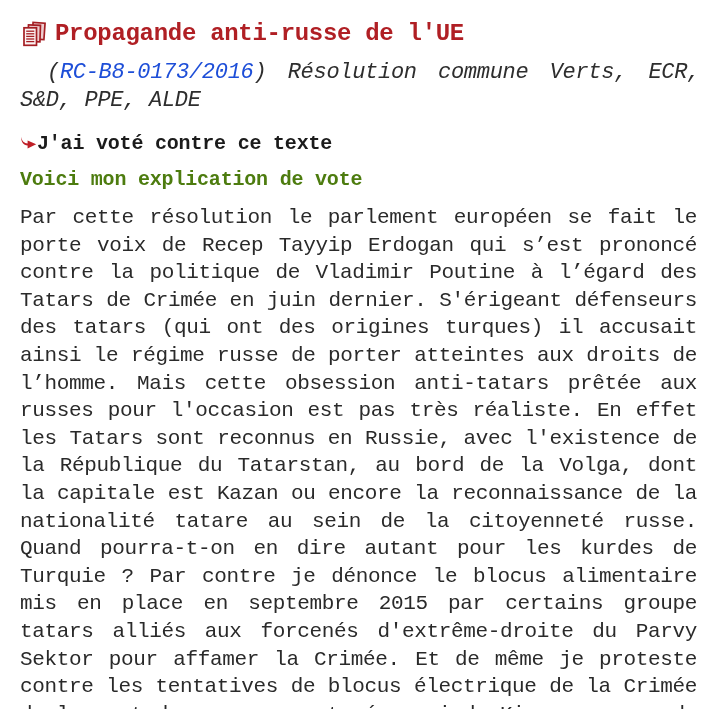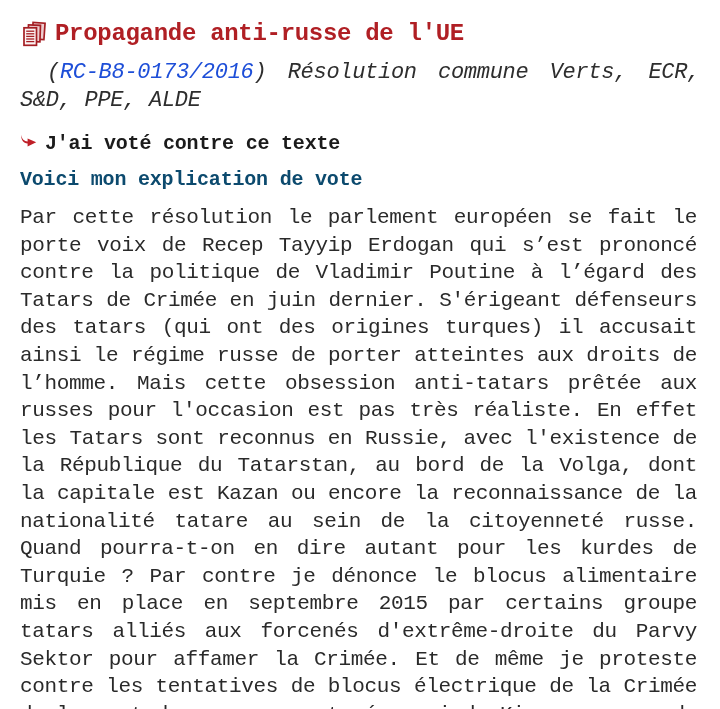--- a/index.html
+++ b/index.html
@@ -53,40 +53,40 @@
     text-decoration: none;
     cursor: pointer;
   }
   p.subtitle .paren {
     color: #2e2e2e;
   }
   
   .vote-row {
     margin-top: 17px;
     display: flex;
-    gap: 8px;
+    align-items: center;
   }
   .arrow-icon {
     flex: 0 0 auto;
     margin-top: 2px;
   }
   h2.vote-statement {
     margin: 0;
     font-size: 20px;
     line-height: 24px;
     font-weight: 700;
     color: #1b1b1b;
     letter-spacing: -0.2px;
   }
   h3.explanation-heading {
     margin: 12px 0 0 0;
     font-size: 20px;
     line-height: 24px;
     font-weight: 700;
-    color: #0c4a6e;
+    color: #4d7c0f;
     letter-spacing: -0.2px;
   }
   p.body-text {
     margin: 12px 3px 0 0;
     font-size: 21px;
     line-height: 27.6px;
     color: #2a2a2a;
     text-align: justify;
     letter-spacing: -0.35px;
     word-spacing: -0.5px;

